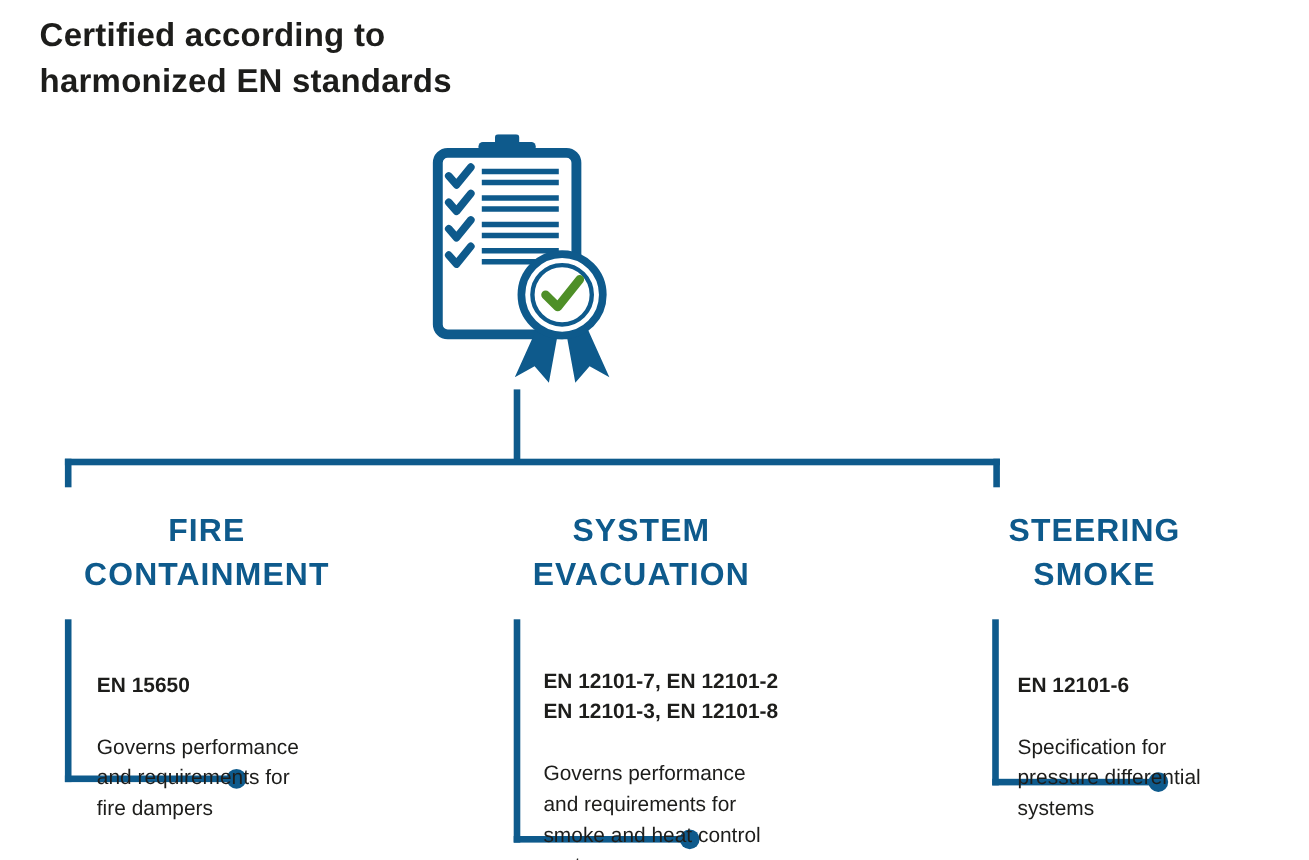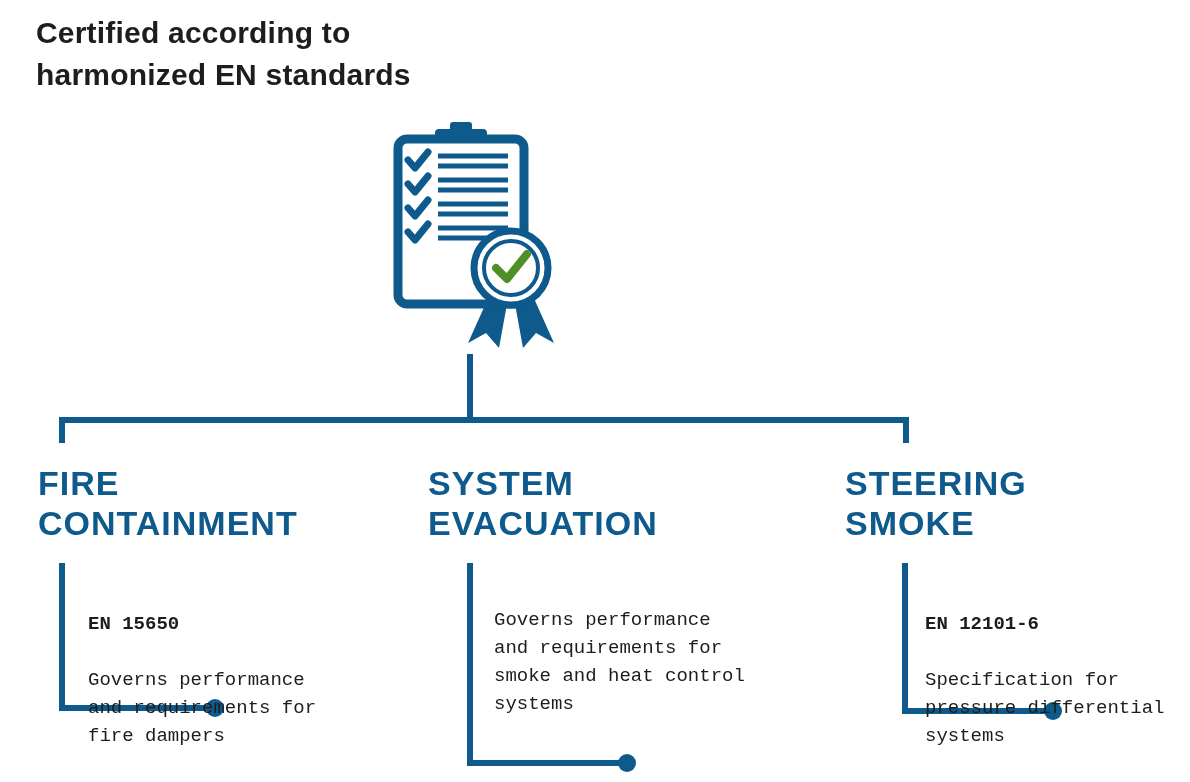--- a/index.html
+++ b/index.html
@@ -38,25 +38,25 @@
 
   .line { position: absolute; background: #0e5a8c; }
 
   .stem      { left: 467px; top: 354px; width: 6px;  height: 66px; }
   .hbar      { left: 59px;  top: 417px; width: 850px; height: 6px; }
   .cap-left  { left: 59px;  top: 417px; width: 6px;  height: 26px; }
   .cap-right { left: 903px; top: 417px; width: 6px;  height: 26px; }
 
   .heading {
     position: absolute;
-    font-size: 34px;
+    font-size: 29px;
     line-height: 40px;
     font-weight: 700;
     color: #0e5a8c;
-    text-align: left;
+    text-align: center;
     letter-spacing: 1px;
     white-space: pre-line;
   }
   .h-fire  { left: 38px;  top: 463px; width: 300px; }
   .h-smoke { left: 428px; top: 463px; width: 310px; }
   .h-steer { left: 845px; top: 463px; width: 300px; }
 
   .b1-v { left: 59px;  top: 563px; width: 6px;   height: 148px; }
   .b1-h { left: 59px;  top: 705px; width: 150px; height: 6px; }
   .b2-v { left: 467px; top: 563px; width: 6px;   height: 203px; }
@@ -74,21 +74,20 @@
   .b1-dot { left: 206px;  top: 699px; }
   .b2-dot { left: 618px;  top: 754px; }
   .b3-dot { left: 1044px; top: 702px; }
 
   .textblock {
     position: absolute;
     font-size: 19px;
     line-height: 28px;
     color: #1d1d1b;
     white-space: pre-line;
-    font-family: Liberation Mono, monospace;
   }
   .t1 { left: 88px;  top: 582px; width: 300px; }
   .t2 { left: 494px; top: 578px; width: 320px; }
   .t3 { left: 925px; top: 582px; width: 280px; }
   .codes { font-weight: 700; }
 </style>
 </head>
 <body>
 
 <div class="canvas">
@@ -150,20 +149,22 @@
     </div>
   </section>
 
   <section>
     <h2 class="heading h-smoke">SYSTEM
 EVACUATION</h2>
     <div class="line b2-v"></div>
     <div class="line b2-h"></div>
     <div class="dot b2-dot"></div>
     <div class="textblock t2">
+      <p class="codes">EN 12101-7, EN 12101-2
+EN 12101-3, EN 12101-8</p>
       <p class="desc">Governs performance
 and requirements for
 smoke and heat control
 systems</p>
     </div>
   </section>
 
   <section>
     <h2 class="heading h-steer">STEERING
 SMOKE</h2>

